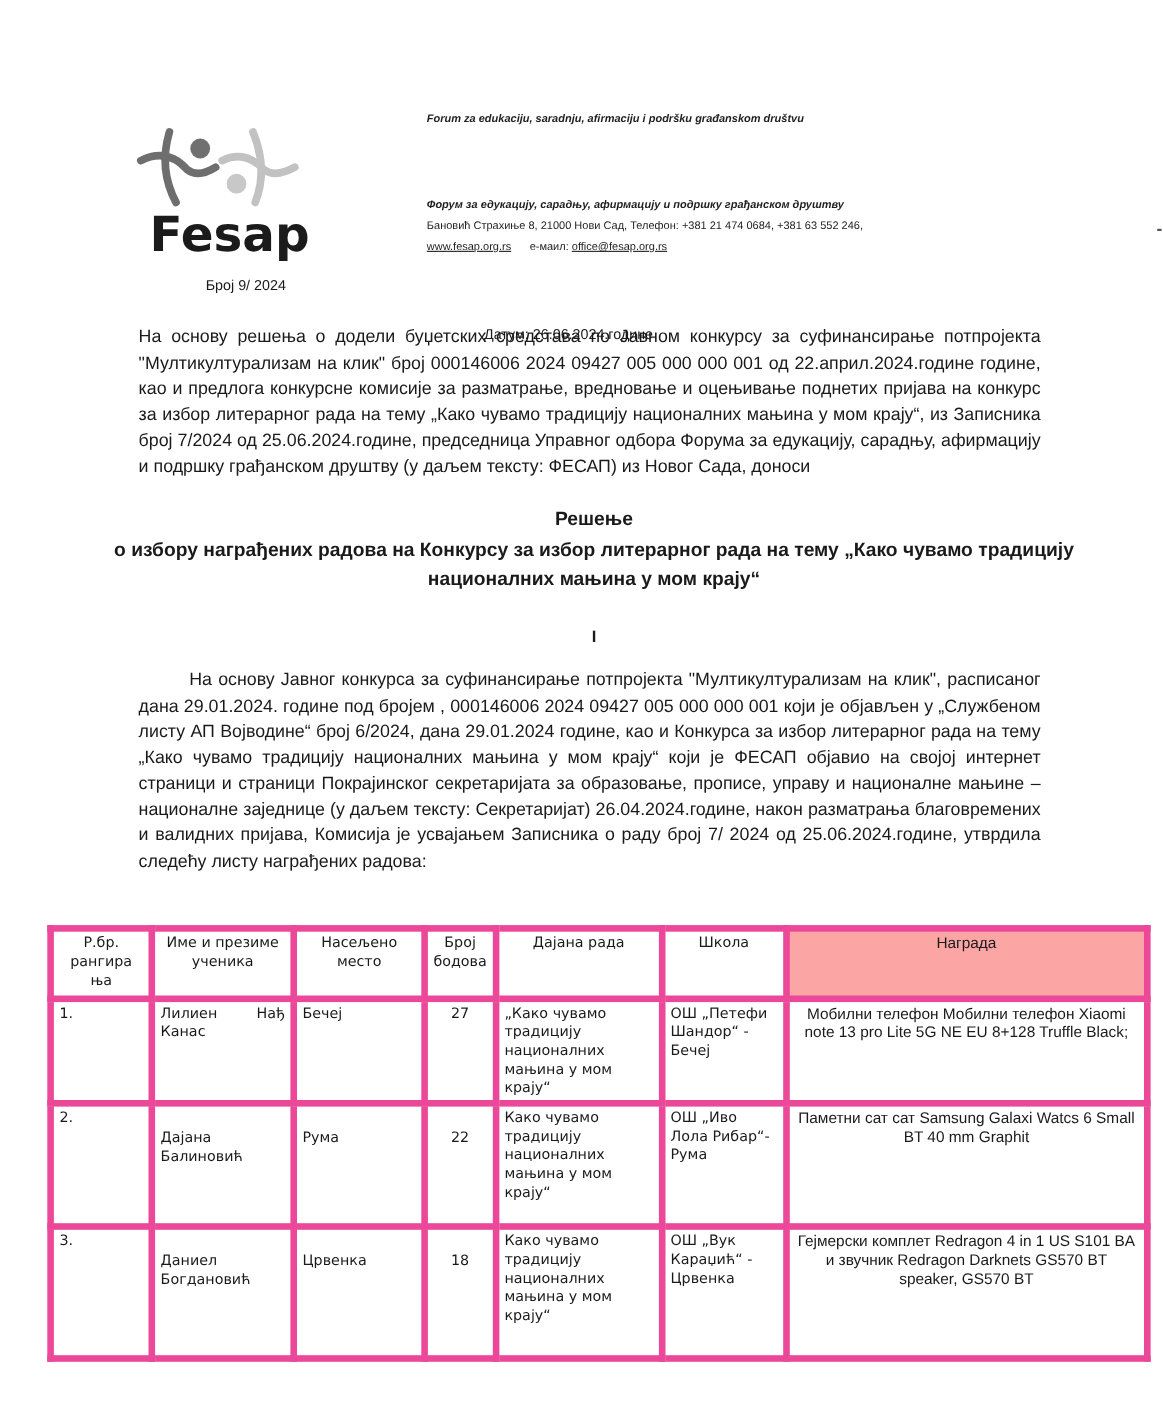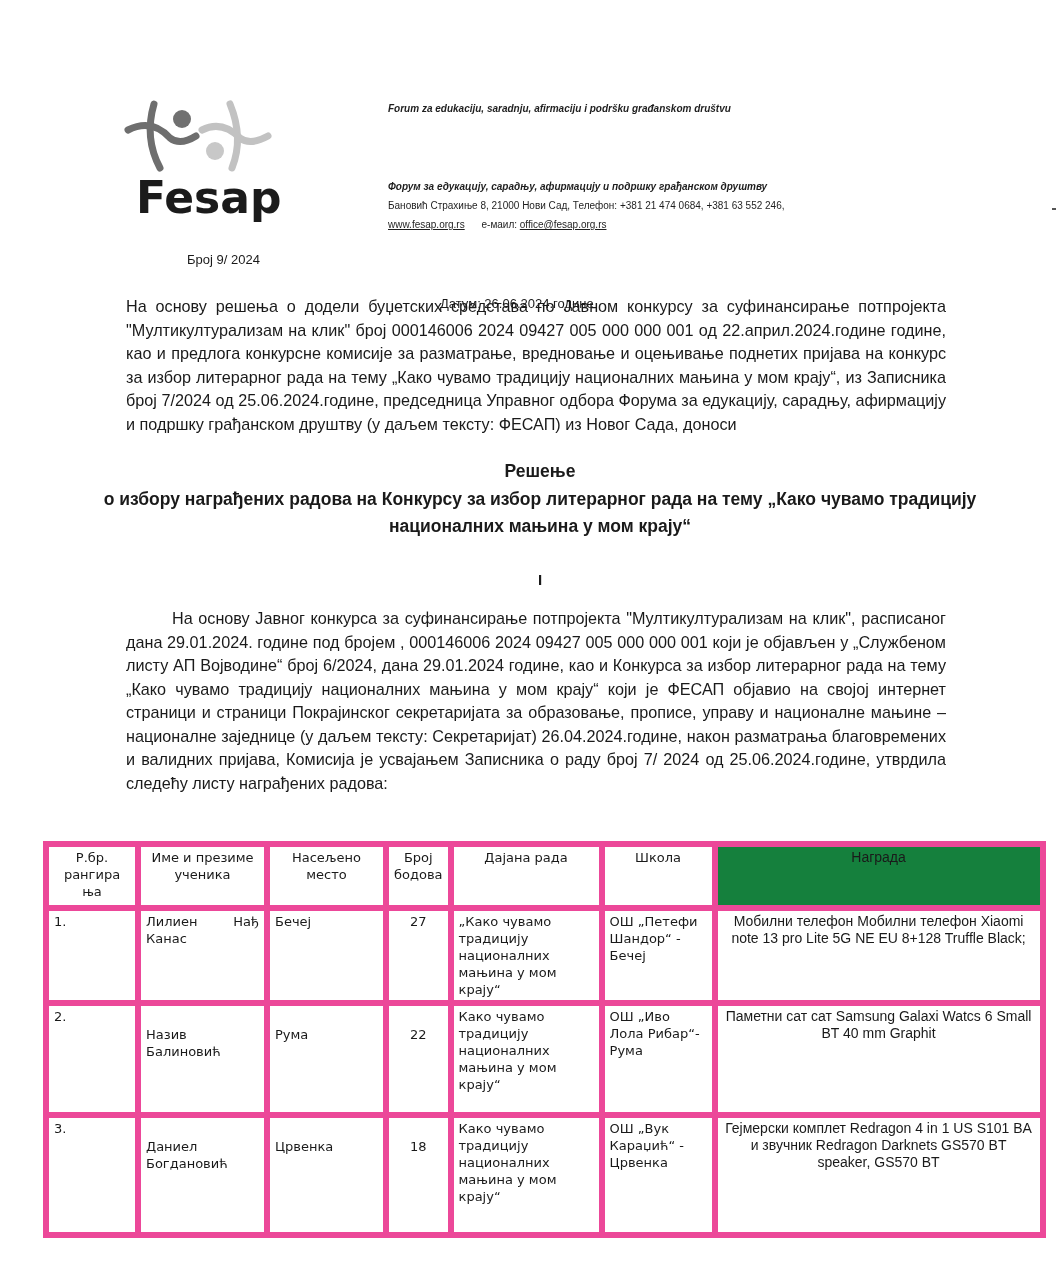--- a/index.html
+++ b/index.html
@@ -1,20 +1,20 @@
 <!DOCTYPE html>
 <html><head>
   <meta charset="utf-8">
   <style>
     html, body { margin: 0; padding: 0; background: #ffffff; }
     body {
       width: 1057px; height: 1277px; position: relative; overflow: hidden;
       font-family: "Liberation Sans", sans-serif; color: #1a1a1a;
     }
-    .logo { position: absolute; left: 122px; top: 98px; width: 150px; height: 130px; text-align: right; }
+    .logo { position: absolute; left: 122px; top: 114px; width: 150px; height: 130px; text-align: right; }
     .logo svg { position: absolute; left: 0; top: 0; }
     .logo-text {
       position: absolute; left: 14px; top: 74px; font-family: "DejaVu Sans", sans-serif;
       font-size: 44px; font-weight: bold; color: #1b1b1b; letter-spacing: 0px;
     }
     .org { position: absolute; left: 388px; font-size: 10px; line-height: 19px; color: #1e1e1e; }
     .org .name { font-style: italic; font-weight: bold; }
     .org a { color: #1e1e1e; text-decoration: underline; }
     .org .gap { display: inline-block; width: 14px; }
     .org-latin { top: 99px; }
@@ -34,21 +34,21 @@
     .h-roman { top: 566px; font-size: 15px; }
 
     table.awards {
       position: absolute; left: 43px; top: 841px; border-collapse: collapse;
       font-family: "DejaVu Sans", sans-serif; font-size: 13px; color: #1a1a1a;
     }
     table.awards td, table.awards th {
       border: 6px solid #ec4899; vertical-align: top; padding: 2px 5px; line-height: 17px;
     }
     table.awards th { font-weight: normal; text-align: center; height: 54px; }
-    table.awards th.prize { background: #15803d; margin-left: 13px; }
+    table.awards th.prize { background: #fca5a5; margin-left: 13px; }
     .c-rank { width: 76px; }
     .c-name { width: 113px; margin-top: 21px; }
     .c-place { width: 103px; }
     .c-pts { width: 48px; text-align: center; }
     .c-work { width: 135px; }
     .c-school { width: 97px; }
     .c-prize { width: 312px; text-align: center; font-family: "Liberation Sans", sans-serif; font-size: 14px; line-height: 21px; }
     td.mid { vertical-align: middle; }
     tr.r1 td { height: 84px; }
     tr.r2 td { height: 84px; }
@@ -123,21 +123,21 @@
         <div>Канас</div>
       </td>
       <td class="c-place mid">Бечеј</td>
       <td class="c-pts mid">27</td>
       <td class="c-work">„Како чувамо традицију националних мањина у мом крају“</td>
       <td class="c-school">ОШ „Петефи Шандор“ - Бечеј</td>
       <td class="c-prize">Мобилни телефон Мобилни телефон Xiaomi note 13 pro Lite 5G NE EU 8+128 Truffle Black;</td>
     </tr>
     <tr class="r2">
       <td class="c-rank">2.</td>
-      <td class="c-name" style="padding-top:20px">Назив Балиновић</td>
+      <td class="c-name" style="padding-top:20px">Дајана Балиновић</td>
       <td class="c-place" style="padding-top:20px">Рума</td>
       <td class="c-pts" style="padding-top:20px">22</td>
       <td class="c-work">Како чувамо традицију националних мањина у мом крају“</td>
       <td class="c-school">ОШ „Иво Лола Рибар“- Рума</td>
       <td class="c-prize">Паметни сат сат Samsung Galaxi Watcs 6 Small BT 40 mm Graphit</td>
     </tr>
     <tr class="r3">
       <td class="c-rank">3.</td>
       <td class="c-name" style="padding-top:20px">Даниел Богдановић</td>
       <td class="c-place" style="padding-top:20px">Црвенка</td>

